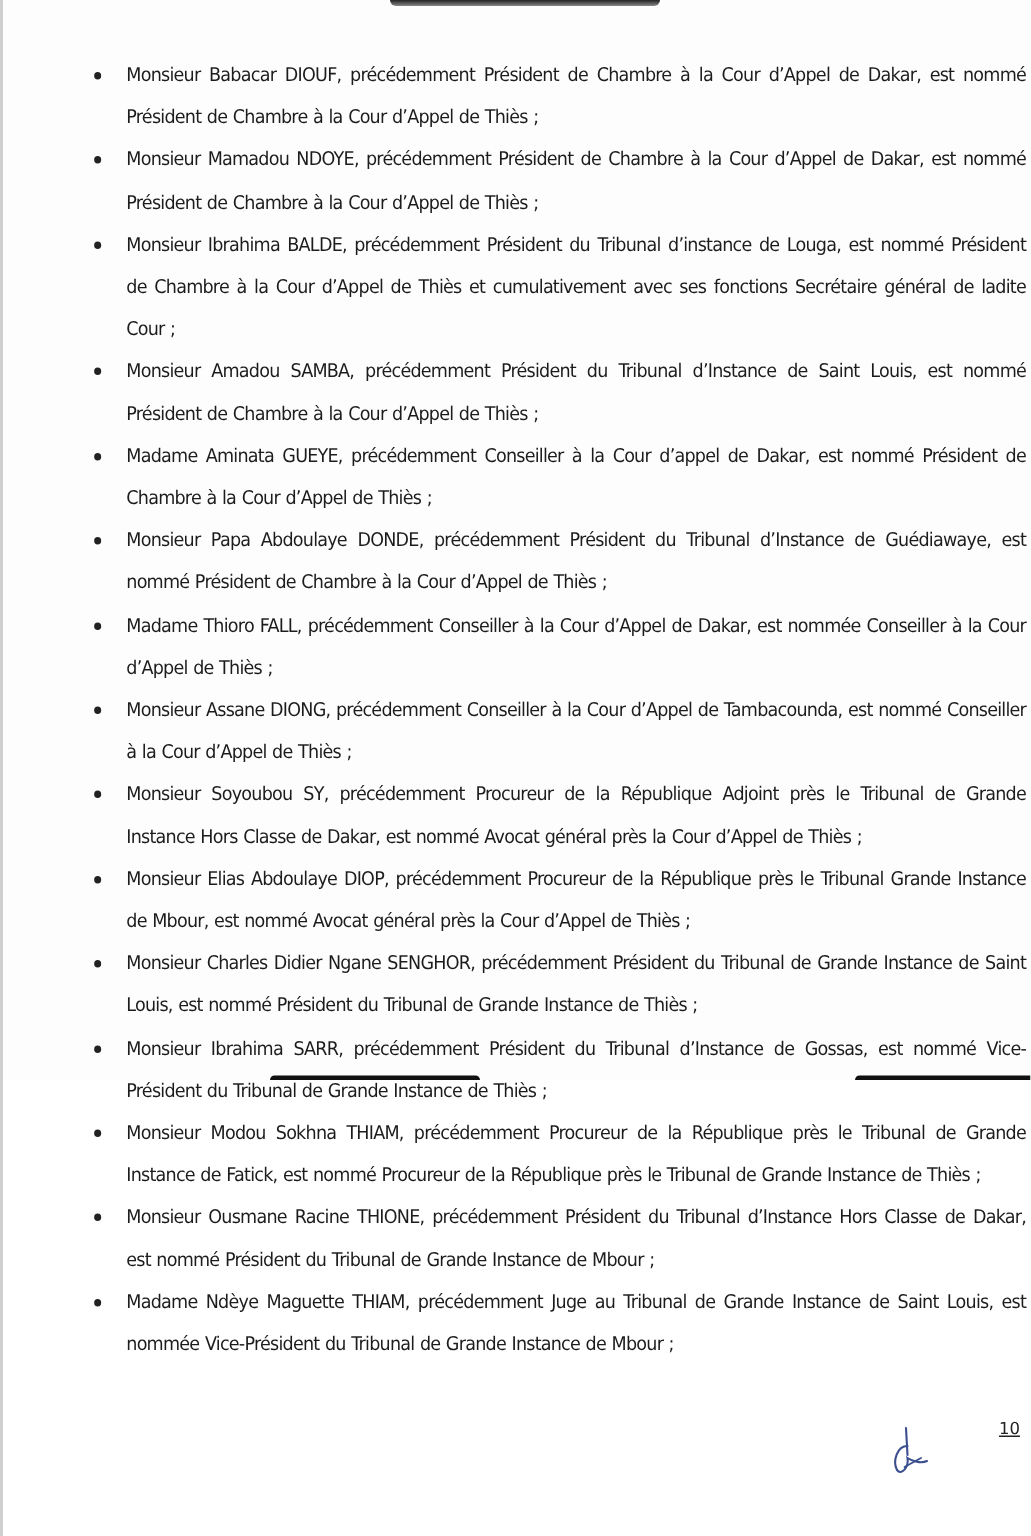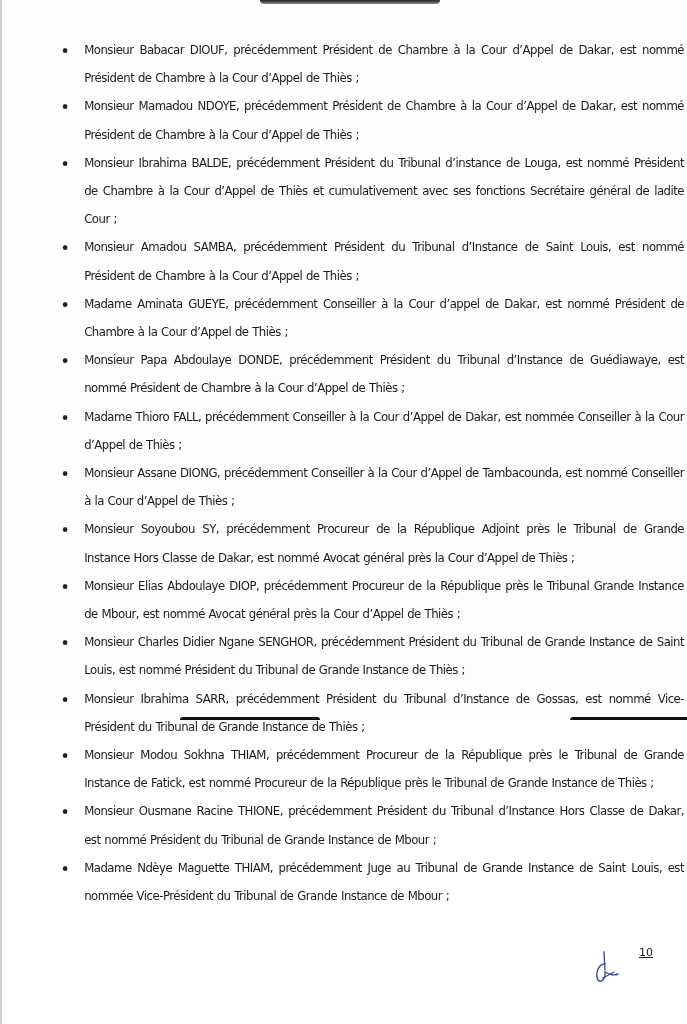--- a/index.html
+++ b/index.html
@@ -74,21 +74,21 @@
       position: absolute;
       left: 3px;
       top: 12px;
       width: 5px;
       height: 5px;
       border-radius: 50%;
       background: #222;
     }
     .footer-page {
       position: absolute;
-      left: 639px;
+      left: 666px;
       top: 946px;
       font-size: 11px;
       color: #222;
       text-decoration: underline;
     }
     .signature {
       position: absolute;
       left: 592px;
       top: 950px;
       width: 32px;

